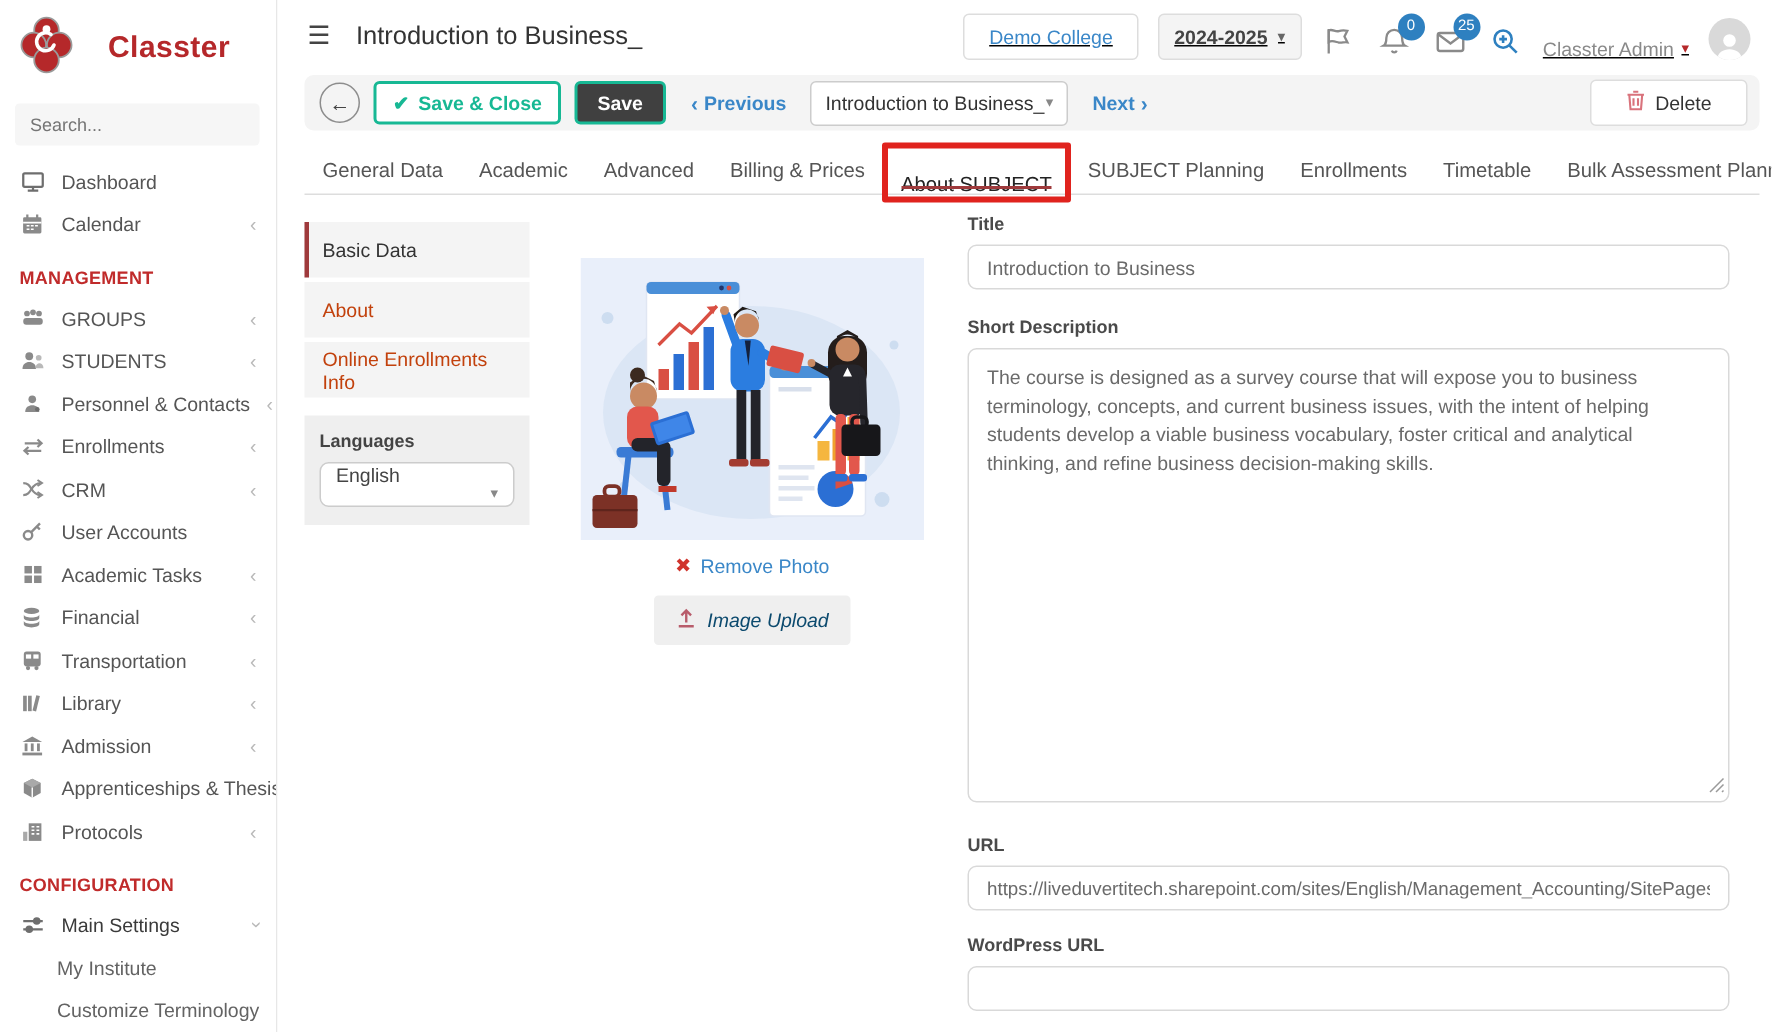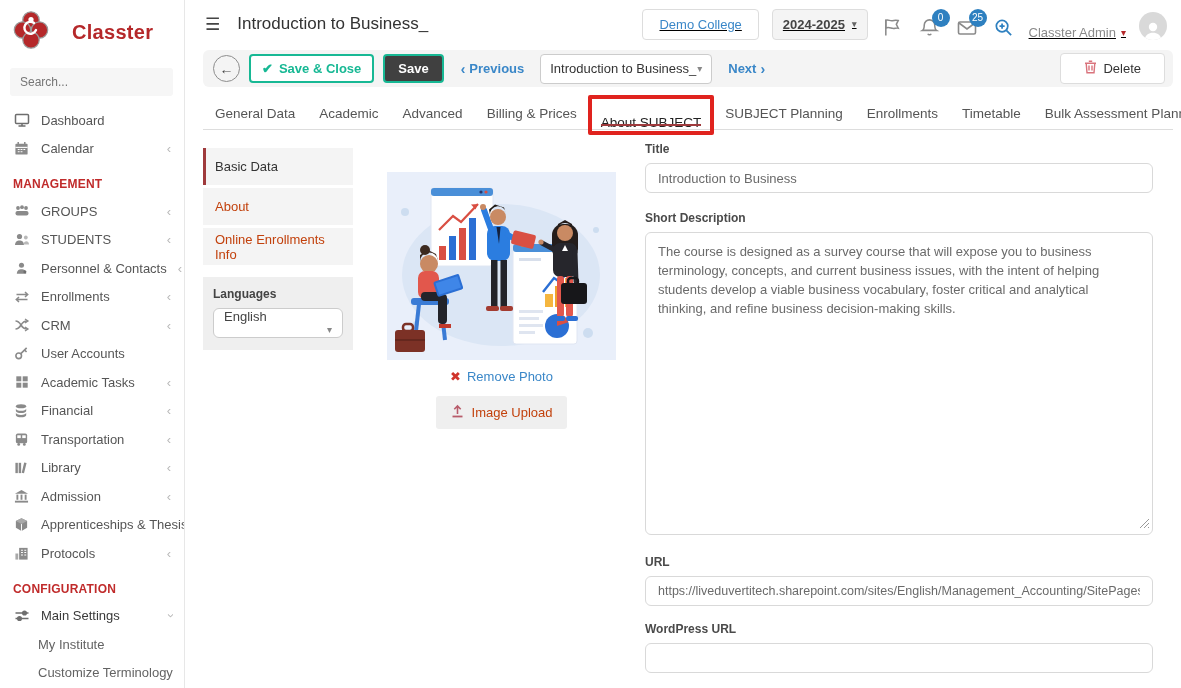--- a/index.html
+++ b/index.html
@@ -63,21 +63,21 @@
   .lang-box { margin-top:12px; background:#efefef; padding:10px 10px 12px 10px; }
   .lang-label { font-size:12px; font-weight:bold; color:#444; margin-bottom:7px; }
   .lang-select { background:#fff; border:1px solid #ccc; border-radius:6px; height:30px; display:flex; align-items:flex-start; padding:0 10px; font-size:13px; color:#444; cursor:pointer;flex-direction:column; }
   .lang-select .caret { margin-left:auto; color:#888; font-size:10px; }
 
   
   .photo-col { position:absolute; left:202px; top:172px; width:229px; text-align:center; }
   .illus { width:229px; height:188px; display:block; }
   .remove-photo { margin-top:9px; font-size:13px; color:#3a87c8; cursor:pointer; display:inline-flex; align-items:center; gap:6px; }
   .remove-photo .x { color:#d0342c; font-size:13px; }
-  .upload-btn { margin-top:11px; display:inline-flex; align-items:center; gap:8px; background:#efefef; border:none; border-radius:3px; padding:8px 15px; font-size:13px; color:#c2410c; cursor:pointer; }
+  .upload-btn { margin-top:11px; display:inline-flex; align-items:center; gap:8px; background:#efefef; border:none; border-radius:3px; padding:8px 15px; font-size:13px; color:#0c4a6e; cursor:pointer;font-style:italic; }
 
   
   .form-col { position:absolute; left:460px; top:142px; width:508px; }
   .f-label { font-size:12px; font-weight:bold; color:#4a4a4a; margin-bottom:7px; }
   .f-input { width:508px; height:30px; border:1px solid #d9d9d9; border-radius:6px; padding:12px 12px; font-size:13px; color:#6a6a6a; font-family:"Liberation Sans","DejaVu Sans",sans-serif; outline:none; background:#fff; }
   .f-input.url { font-size:12.5px; }
   .f-area-wrap { position:relative; width:508px; }
   .f-area { width:508px; height:303px; border:1px solid #d9d9d9; border-radius:6px; padding:10px 12px; font-size:13px; line-height:1.45; color:#6a6a6a; font-family:"Liberation Sans","DejaVu Sans",sans-serif; resize:none; outline:none; background:#fff; }
   .resize-h { position:absolute; right:3px; bottom:6px; cursor:nwse-resize; }
   .mt16 { margin-top:16px; }

